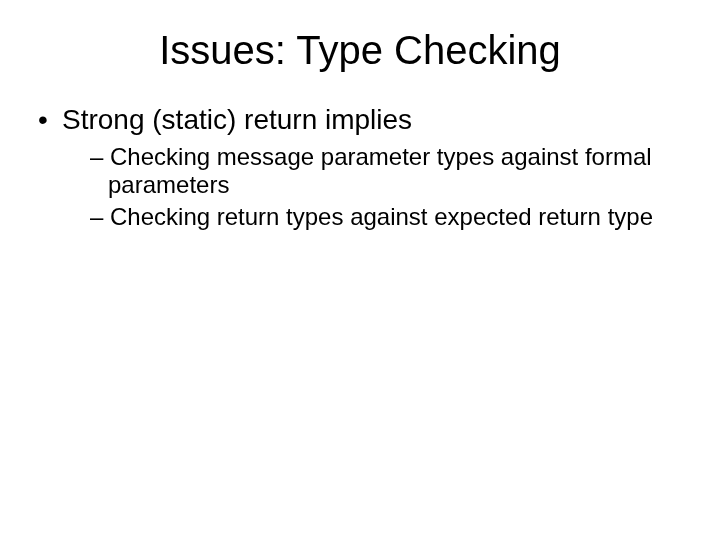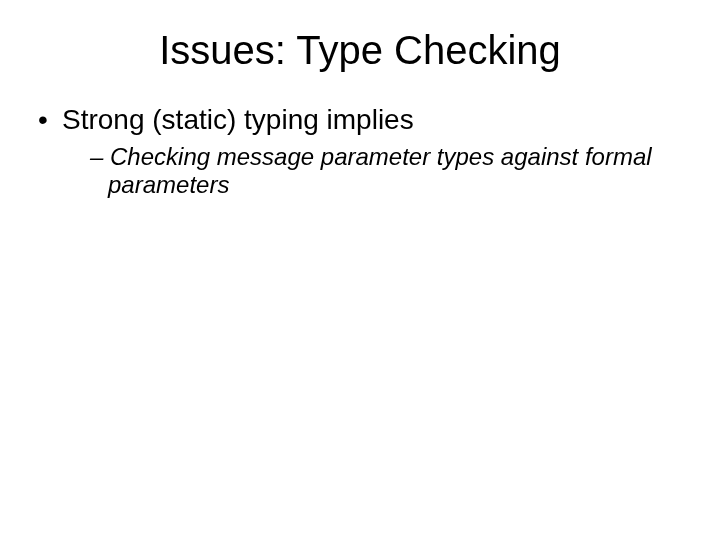--- a/index.html
+++ b/index.html
@@ -41,40 +41,40 @@
     content: "•";
     position: absolute;
     left: 2px;
     top: 0;
     font-size: 28px;
   }
   ul.level2 {
     list-style: none;
     padding: 0;
     margin: 6px 0 0 0;
-    font-style: italic;
   }
   ul.level2 > li {
     font-size: 24px;
     line-height: 1.18;
     margin-bottom: 4px;
     padding-left: 46px;
     text-indent: -18px;
     position: relative;
   }
   ul.level2 > li::before {
     content: "– ";
   }
 </style>
 </head>
 <body>
 
 <div class="slide">
   <div class="title">Issues: Type Checking</div>
   <ul class="level1">
     <li>
-      <span>Strong (static) typing implies</span>
+      <span>Strong (static) return implies</span>
       <ul class="level2">
         <li><span>Checking message parameter types against formal parameters</span></li>
+        <li><span>Checking return types against expected return type</span></li>
       </ul>
     </li>
   </ul>
 </div>
 
 </body></html>

